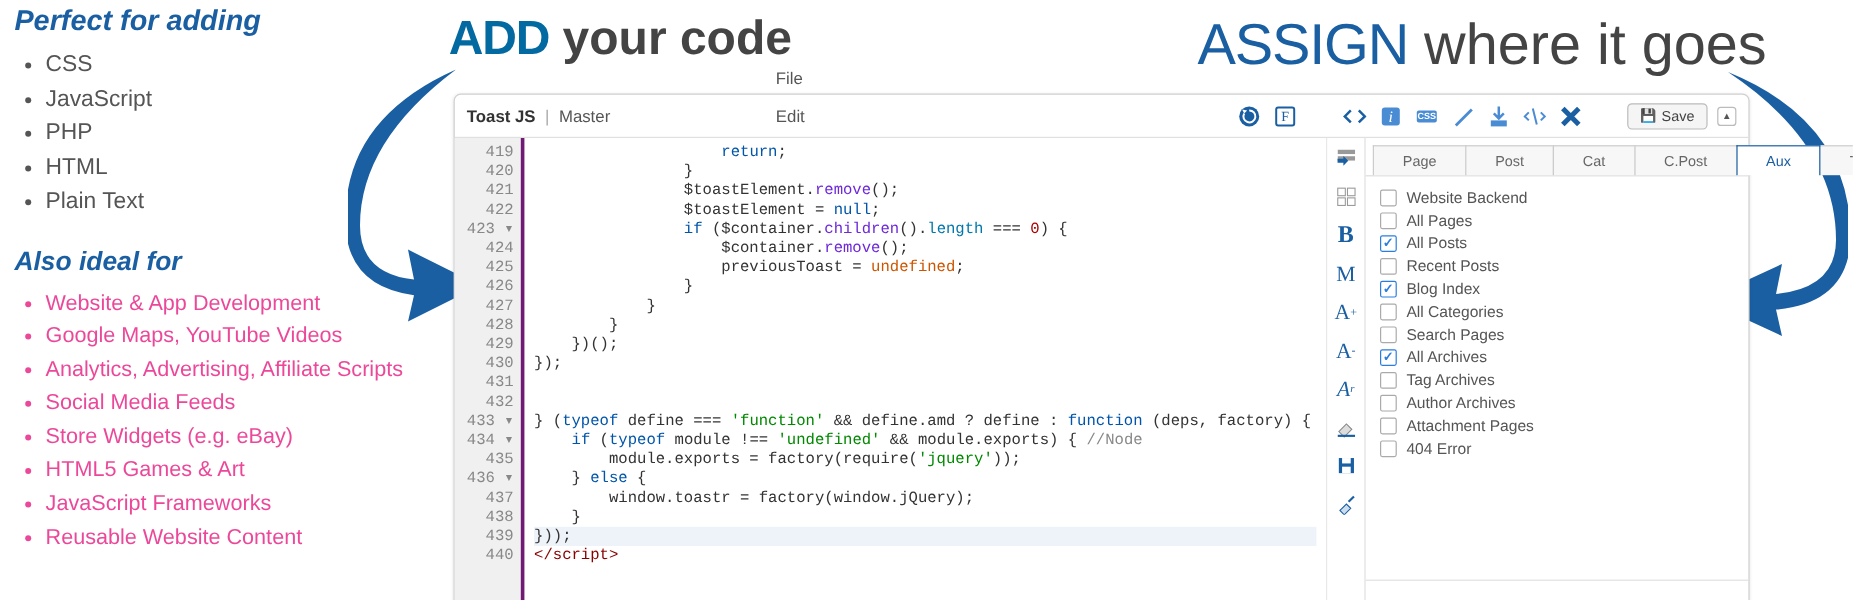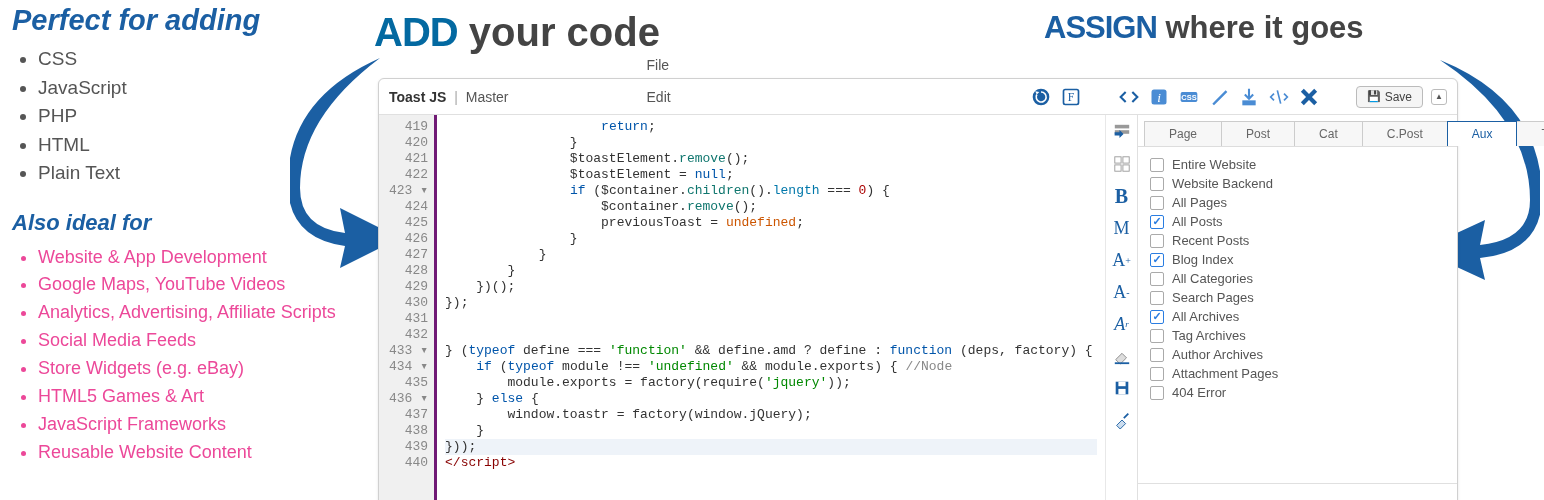--- a/index.html
+++ b/index.html
@@ -1,28 +1,28 @@
 <!DOCTYPE html>
 <html><head>
 <meta charset="utf-8">
 <style>
 * { box-sizing: border-box; margin: 0; padding: 0; }
 body { font-family: Arial, Helvetica, sans-serif; width: 1544px; height: 500px; background: #fff; position: relative; overflow: hidden; }
 
 
 .left-col { position: absolute; left: 12px; top: 4px; width: 350px; }
-.left-title { font-size: 29px; font-weight: bold; color: #1b5fa3; font-style: italic; margin-bottom: 8px; font-family: Arial, sans-serif; }
+.left-title { font-size: 24px; font-weight: bold; color: #1b5fa3; font-style: italic; margin-bottom: 8px; font-family: Arial, sans-serif; }
 .left-list { list-style: disc; padding-left: 26px; color: #555; font-size: 19px; line-height: 1.5; }
 .left-sub { font-size: 22px; font-weight: bold; color: #1b5fa3; font-style: italic; margin: 22px 0 8px; }
 .left-list2 li { font-size: 18px; color: #ec4899; line-height: 1.55; }
 
 
 .big-add { position: absolute; left: 374px; top: 10px; font-size: 40px; font-weight: bold; color: #444; font-family: Arial, sans-serif; }
 .big-add .blue { color: #0369a1; letter-spacing: -1px; }
-.big-assign { position: absolute; left: 1044px; top: 10px; font-size: 31px; font-weight: bold; color: #444; }
+.big-assign { position: absolute; left: 998px; top: 10px; font-size: 48px; font-weight: normal; color: #444; }
 .big-assign .blue { color: #1b5fa3; letter-spacing: -1px; }
 
 
 .arrow-left { position: absolute; left: 290px; top: 58px; width: 130px; height: 220px; }
 .arrow-right { position: absolute; left: 1400px; top: 60px; width: 140px; height: 230px; }
 
 
 .editor { position: absolute; left: 378px; top: 78px; width: 1080px; height: 497px; border: 1px solid #d0d0d0; border-radius: 6px; background: #fff; box-shadow: 0 1px 3px rgba(0,0,0,0.1); }
 .editor-toolbar { height: 36px; border-bottom: 1px solid #e0e0e0; display: flex; align-items: center; padding: 0 10px; gap: 8px; }
 .editor-title { font-size: 14px; color: #555; padding-right: 10px; }
@@ -41,21 +41,21 @@
 .editor-body { display: flex; height: calc(100% - 36px); }
 .code-area { flex: 1; display: flex; font-family: "Courier New", monospace; font-size: 13px; line-height: 16px; overflow: hidden; background: #fff; }
 .gutter { background: #f0f0f0; color: #888; text-align: right; padding: 4px 6px 4px 10px; border-right: 3px solid #701a75; user-select: none; }
 .gutter div { height: 16px; }
 .code { padding: 4px 8px; white-space: pre; color: #333; flex: 1; }
 .code .kw { color: #0055aa; }
 .code .str { color: #008800; }
 .code .num { color: #aa0000; }
 .code .id { color: #0077aa; }
 .code .undef { color: #cc5500; }
-.code .fn { color: #0f766e; }
+.code .fn { color: #6d28d9; }
 .code .cmt { color: #888; }
 .code .tag { color: #880000; }
 .code .highlight-line { background: #eef3f9; display: inline-block; width: 100%; }
 
 
 .side-tools { width: 32px; border-left: 1px solid #e8e8e8; padding: 6px 0; display: flex; flex-direction: column; align-items: center; gap: 10px; }
 .side-tools .st { width: 22px; height: 22px; display: flex; align-items: center; justify-content: center; color: #1b5fa3; font-family: Georgia, serif; cursor: pointer; font-size: 16px; }
 .side-tools svg { width: 18px; height: 18px; }
 
 
@@ -255,24 +255,20 @@
           <div class="tab">Post</div>
           <div class="tab">Cat</div>
           <div class="tab">C.Post</div>
           <div class="tab active">Aux</div>
           <div class="tab">Tags</div>
           <div class="tab">Adv</div>
         </div>
       <div class="assign-list">
           <div class="assign-item">
             <span class="cb"></span>
-            <span>Entire Website</span>
-          </div>
-          <div class="assign-item">
-            <span class="cb"></span>
             <span>Website Backend</span>
           </div>
           <div class="assign-item">
             <span class="cb"></span>
             <span>All Pages</span>
           </div>
           <div class="assign-item">
             <span class="cb checked"></span>
             <span>All Posts</span>
           </div>

